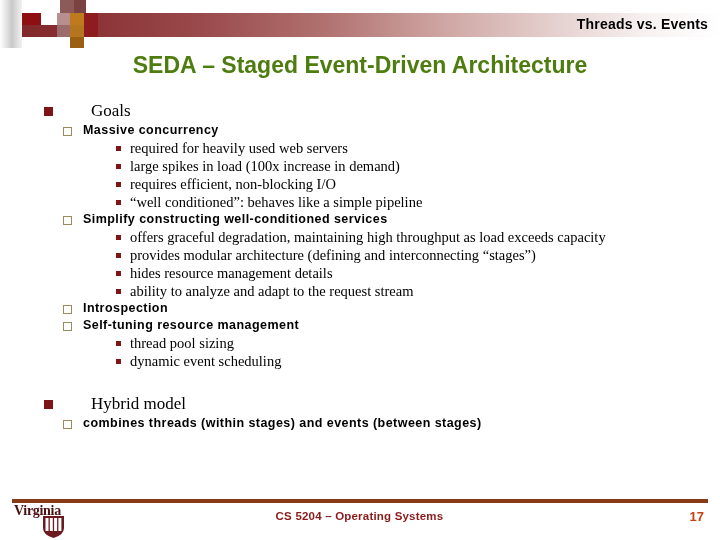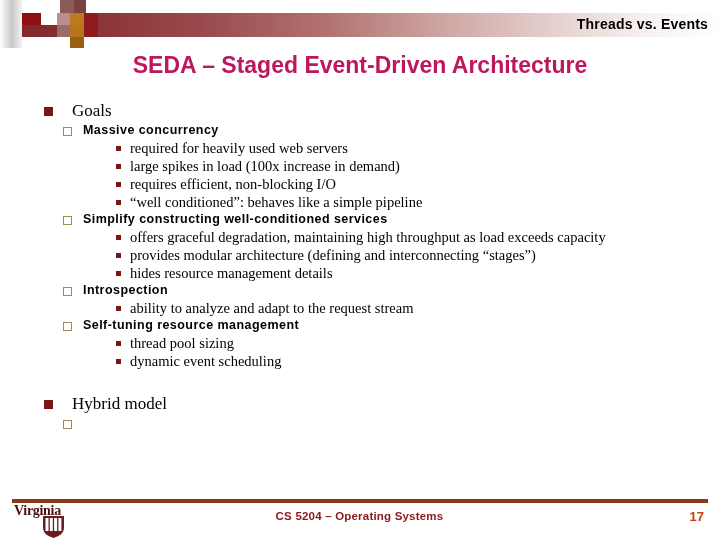--- a/index.html
+++ b/index.html
@@ -59,21 +59,21 @@
   
   .slide-title {
     position: absolute;
     left: 0;
     top: 52px;
     width: 720px;
     text-align: center;
     font-family: "Liberation Sans", sans-serif;
     font-size: 23px;
     font-weight: bold;
-    color: #be185d;
+    color: #4d7c0f;
     letter-spacing: 0px;
   }
 
   
   .body-area {
     position: absolute;
     left: 0;
     top: 100px;
     width: 720px;
   }
@@ -81,20 +81,21 @@
   .row {
     display: flex;
     align-items: flex-start;
     white-space: nowrap;
   }
 
   
   .lvl1 {
     padding-left: 44px;
     margin-bottom: 1px;
+    gap: 19px;
   }
   .lvl1 .bullet {
     width: 9px; height: 9px;
     background: #7d1416;
     margin-top: 7px;
     margin-right: 19px;
     flex: 0 0 auto;
   }
   .lvl1 .txt {
     font-family: "Liberation Serif", serif;
@@ -286,27 +287,27 @@
     </div>
     <div class="row lvl3">
       <span class="bullet"></span>
       <span class="txt">provides modular architecture (defining and interconnecting “stages”)</span>
     </div>
     <div class="row lvl3">
       <span class="bullet"></span>
       <span class="txt">hides resource management details</span>
     </div>
 
+    <div class="row lvl3">
+      <span class="bullet"></span>
+      <span class="txt">ability to analyze and adapt to the request stream</span>
+    </div>
     <div class="row lvl2">
       <span class="bullet"></span>
       <span class="txt">Introspection</span>
-    </div>
-    <div class="row lvl3">
-      <span class="bullet"></span>
-      <span class="txt">ability to analyze and adapt to the request stream</span>
     </div>
 
     <div class="row lvl2">
       <span class="bullet"></span>
       <span class="txt">Self-tuning resource management</span>
     </div>
     <div class="row lvl3">
       <span class="bullet"></span>
       <span class="txt">thread pool sizing</span>
     </div>
@@ -318,20 +319,21 @@
 
   <div class="gap-hybrid"></div>
 
   <div>
     <div class="row lvl1">
       <span class="bullet"></span>
       <span class="txt">Hybrid model</span>
     </div>
     <div class="row lvl2">
       <span class="bullet"></span>
+      <span class="txt">combines threads (within stages) and events (between stages)</span>
     </div>
   </div>
 
 </div>
 
 <div class="footer-rule"></div>
 
 <div class="vt-logo">
   <span class="vt-virginia">Virginia</span>
   <span class="vt-tech">Tech</span>

